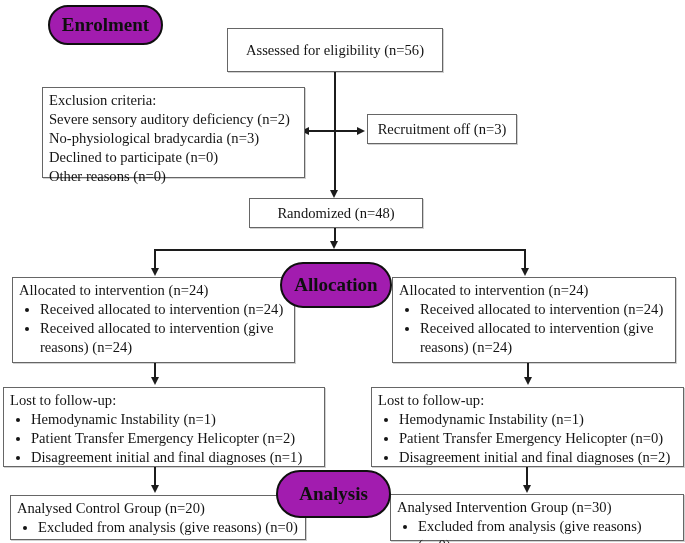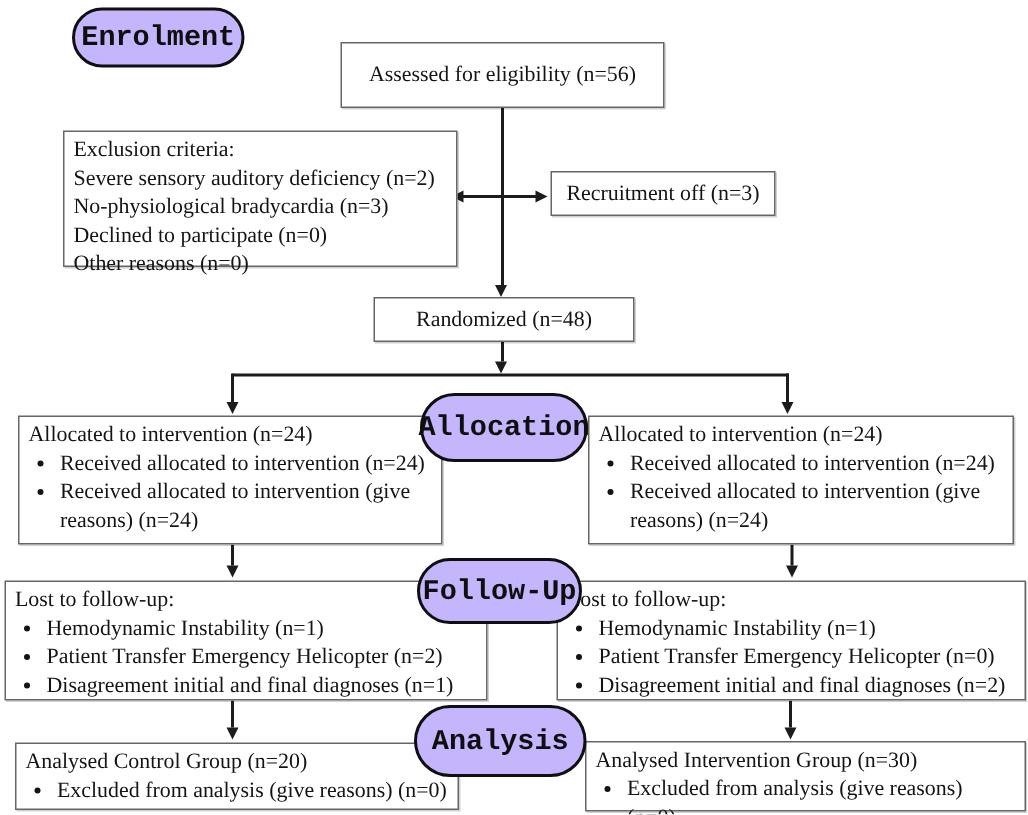--- a/index.html
+++ b/index.html
@@ -14,24 +14,24 @@
     padding:3px 6px;z-index:2;box-shadow:1px 1px 0 rgba(0,0,0,0.18);
   }
   .box.center{display:flex;align-items:center;justify-content:center;text-align:left;padding:2px 4px;}
   .b-title{text-align:left;}
   .b-title.left{text-align:left;}
   .blist{margin:0;padding-left:21px;list-style:disc;}
   .blist li{margin:0;padding:0;}
   .plain div{white-space:nowrap;}
   
   .pill{
-    position:absolute;box-sizing:border-box;background:#c4b5fd;
+    position:absolute;box-sizing:border-box;background:#a21caf;
     border:2.6px solid #0f0f0f;border-radius:24px;z-index:5;
     display:flex;align-items:center;justify-content:center;
-    font-family:Liberation Mono, monospace;font-weight:bold;font-size:19px;color:#0f0f0f;
+    font-family:Liberation Serif, serif;font-weight:bold;font-size:19px;color:#0f0f0f;
   }
   
   .vline{position:absolute;width:1.8px;background:#1c1c1c;z-index:1;}
   .hline{position:absolute;height:1.8px;background:#1c1c1c;z-index:1;}
   .ah-down{position:absolute;width:0;height:0;z-index:1;
     border-left:4.5px solid transparent;border-right:4.5px solid transparent;border-top:8px solid #1c1c1c;}
   .ah-left{position:absolute;width:0;height:0;z-index:1;
     border-top:4.5px solid transparent;border-bottom:4.5px solid transparent;border-right:8px solid #1c1c1c;}
   .ah-right{position:absolute;width:0;height:0;z-index:1;
     border-top:4.5px solid transparent;border-bottom:4.5px solid transparent;border-left:8px solid #1c1c1c;}
@@ -39,23 +39,20 @@
 </head>
 <body>
 
 <div class="canvas">
 
   <div class="pill" style="left:48px;top:5px;width:115px;height:40px;">
     <span>Enrolment</span>
   </div>
   <div class="pill" style="left:280px;top:262px;width:112px;height:46px;">
     <span>Allocation</span>
-  </div>
-  <div class="pill" style="left:278px;top:372px;width:110px;height:44px;">
-    <span>Follow-Up</span>
   </div>
   <div class="pill" style="left:276px;top:470px;width:115px;height:48px;">
     <span>Analysis</span>
   </div>
 
   <div class="box center" style="left:227px;top:28px;width:216px;height:44px;">
     <span>Assessed for eligibility (n=56)</span>
   </div>
 
   <div class="box" style="left:42px;top:87px;width:263px;height:91px;">

